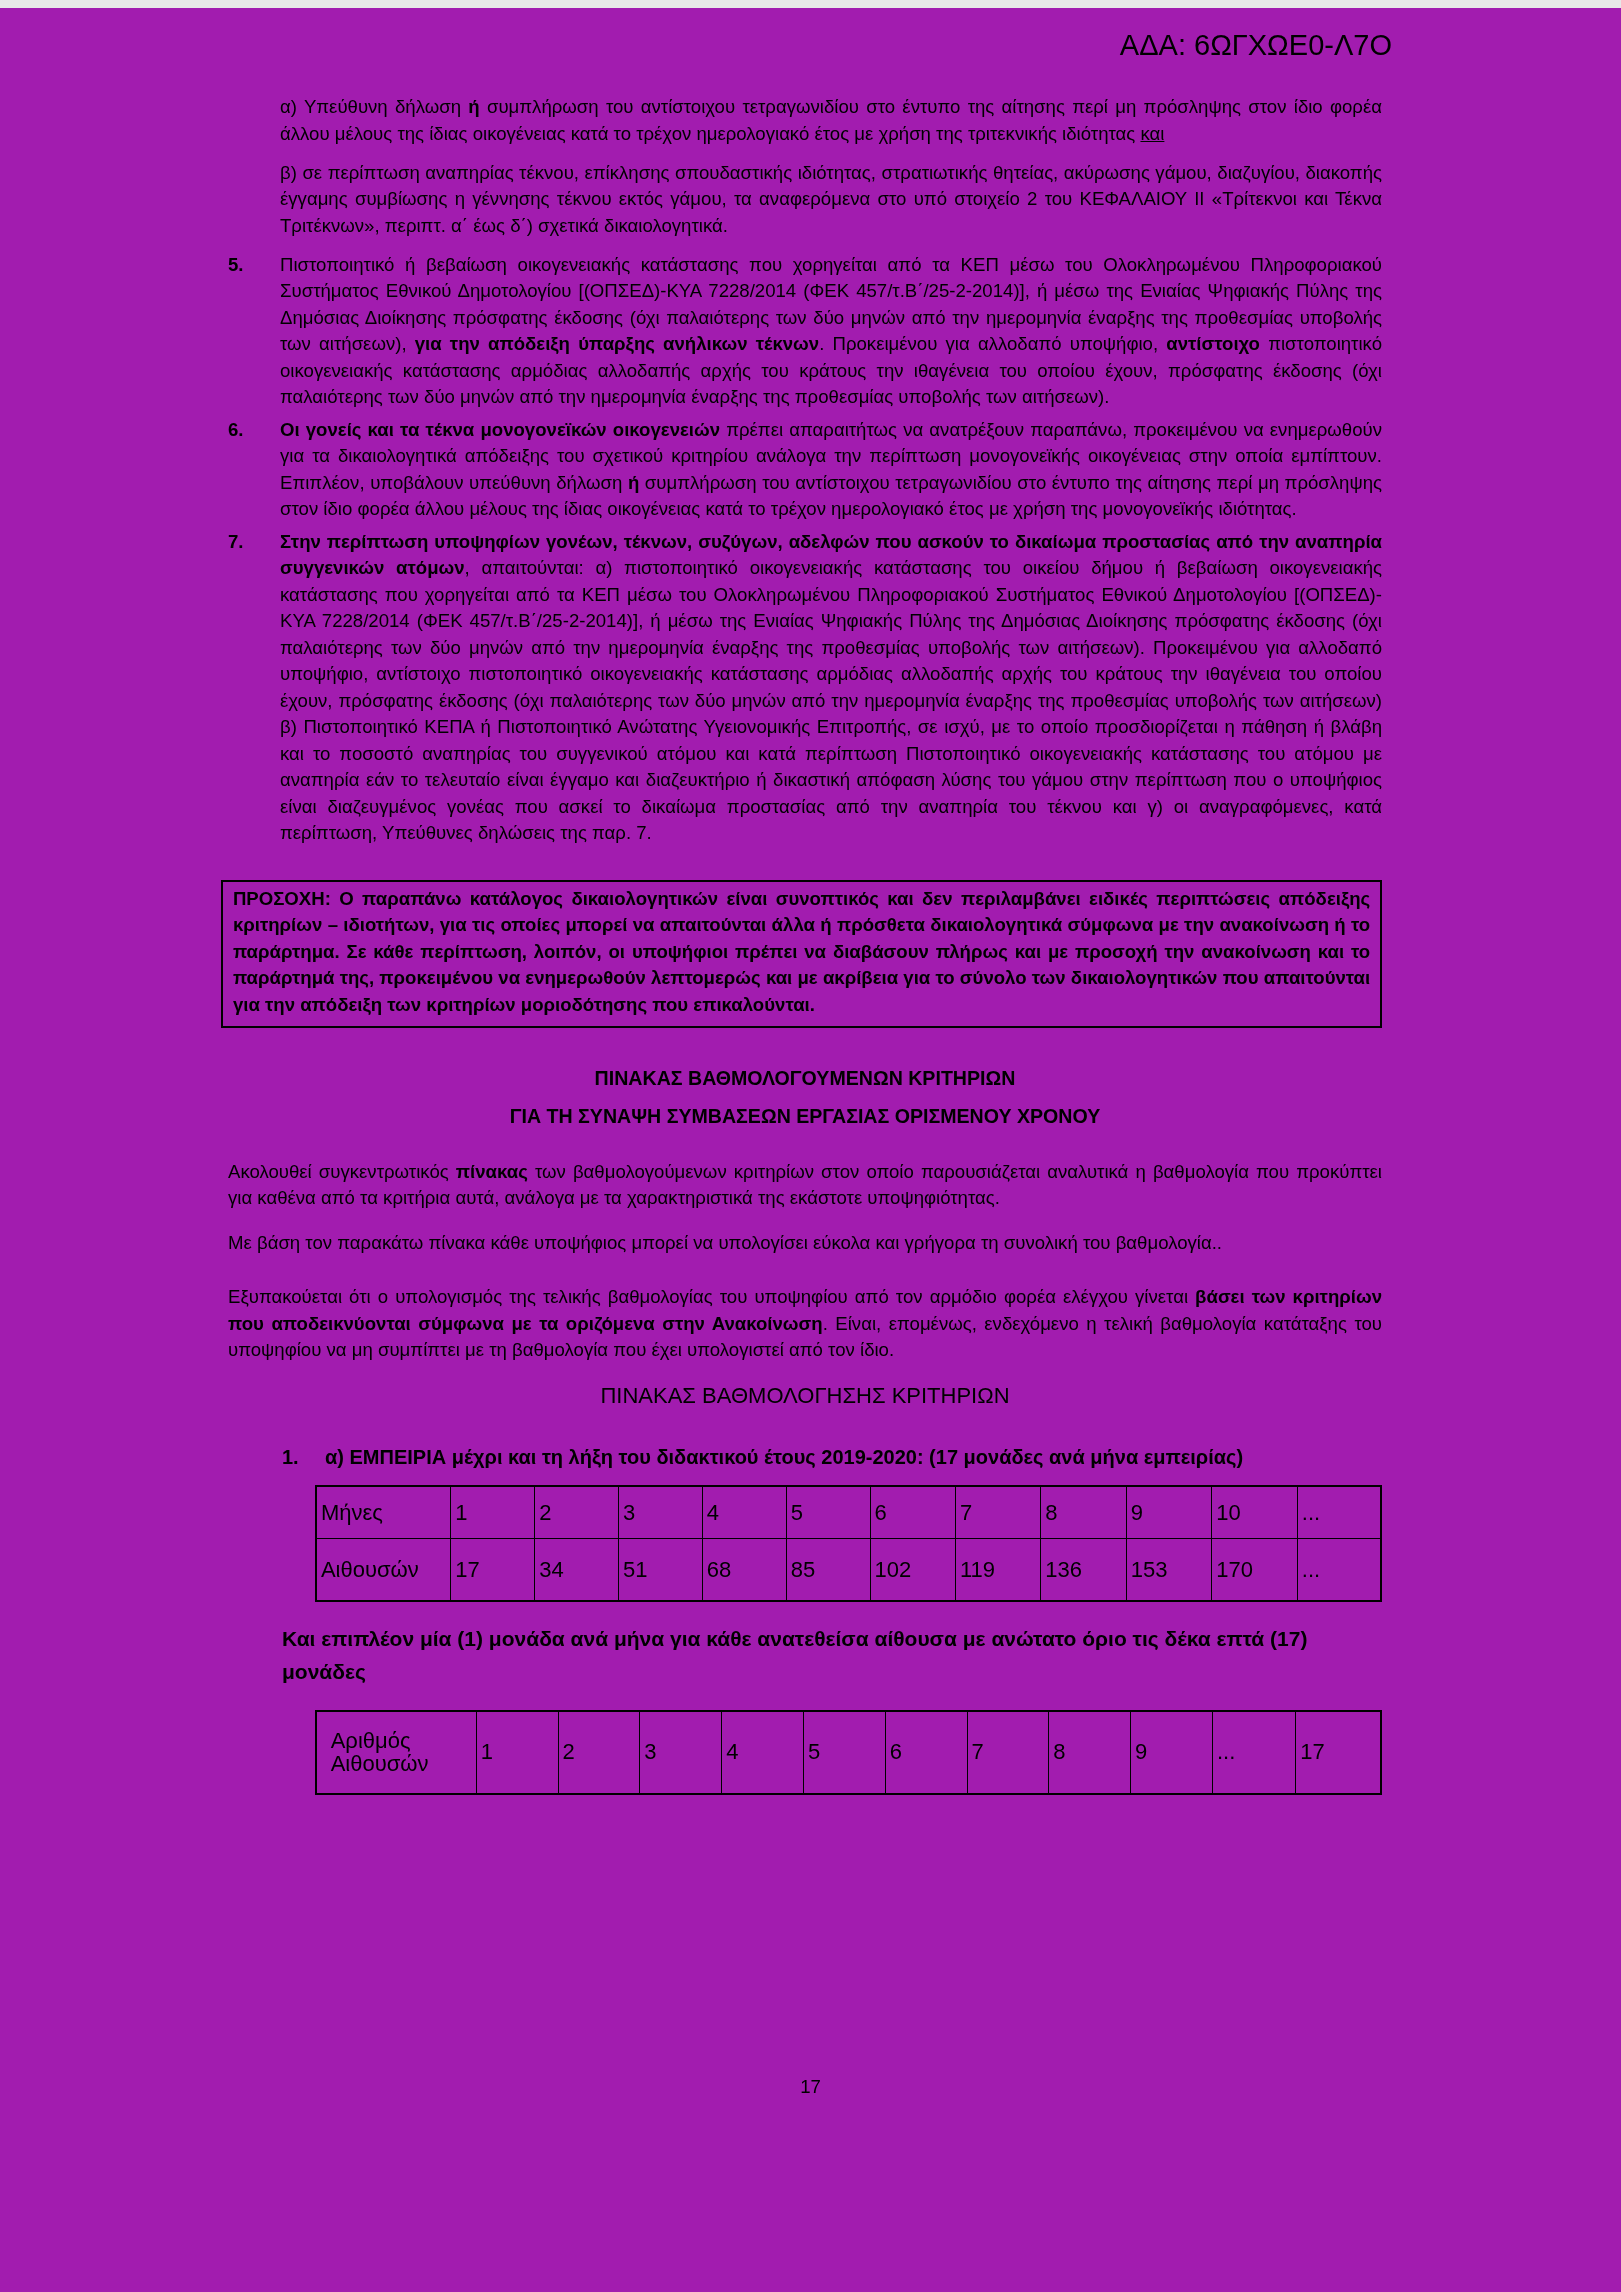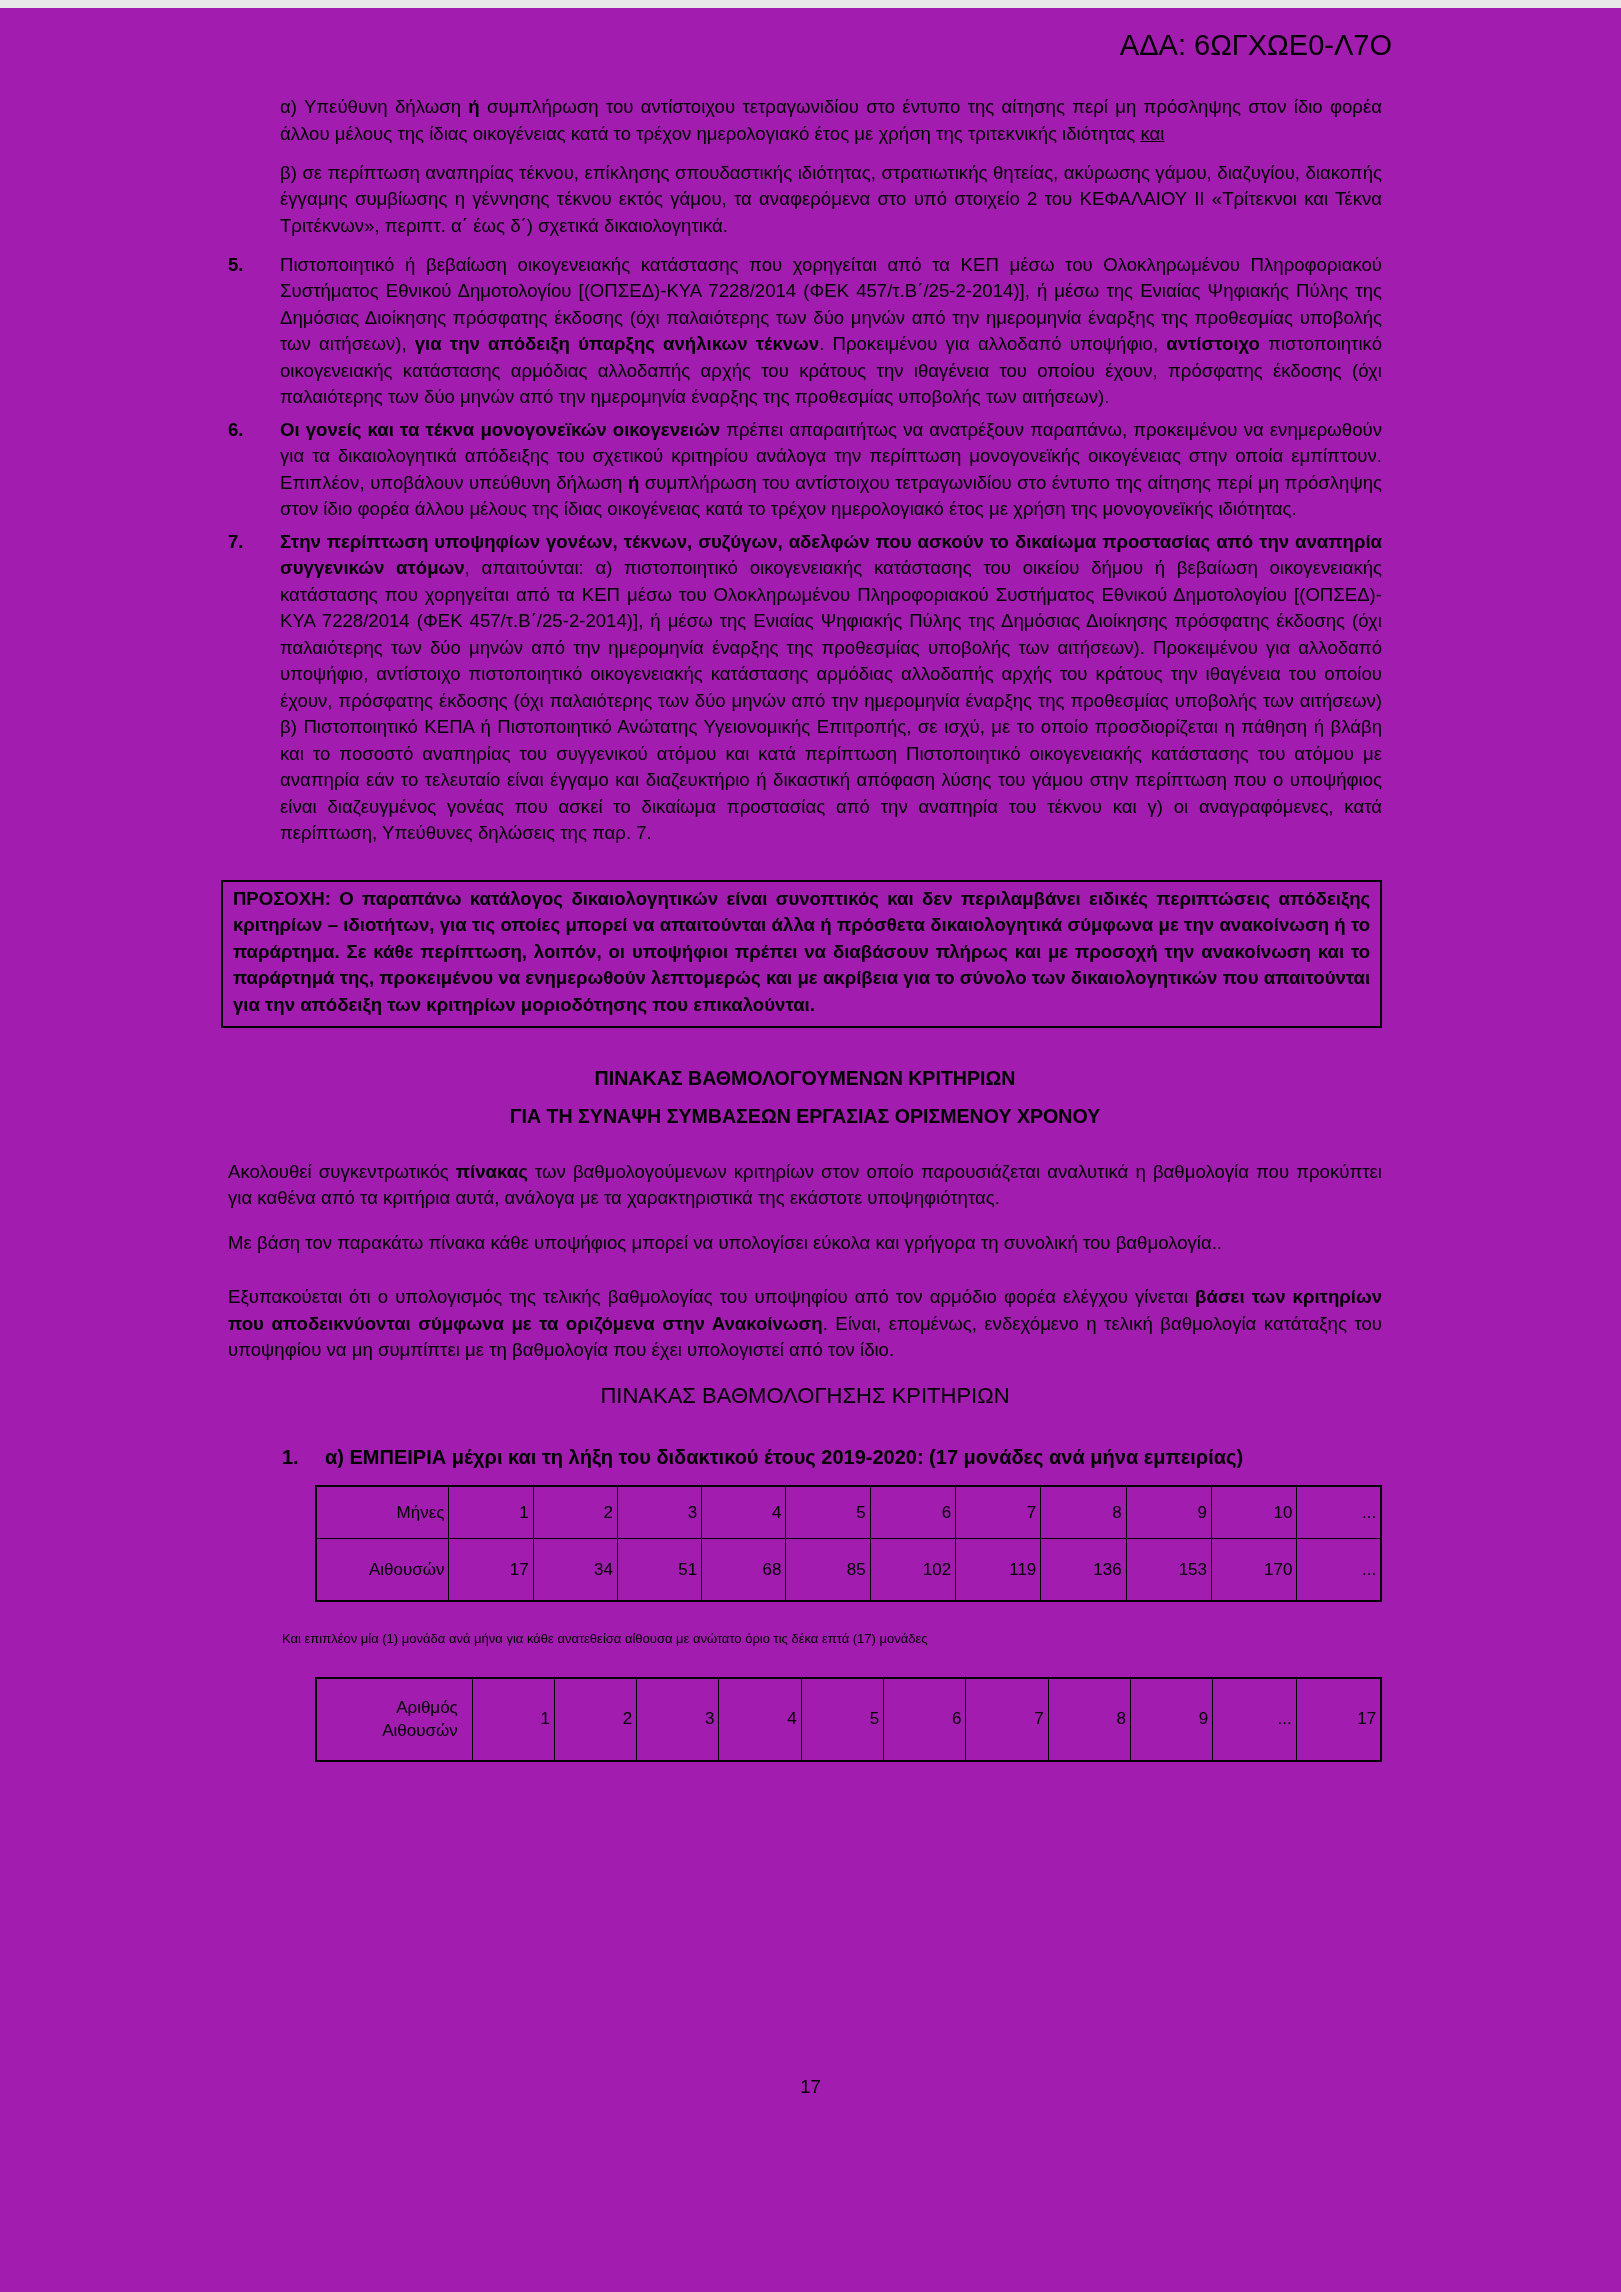--- a/index.html
+++ b/index.html
@@ -28,29 +28,29 @@
   .h2 { margin-top:11.8px; }
   .h-score { text-align:center; font-weight:normal; font-size:22px; line-height:27.4px; margin-top:7.8px; }
   .p1 { margin-top:29px; text-align:justify; }
   .p2 { margin-top:13.7px; text-align:justify; }
   .p3 { margin-top:27.4px; text-align:justify; }
   .crit { display:flex; font-weight:bold; font-size:20px; line-height:29px; margin:33px 0 0 54px; }
   .crit .num { width:43px; flex-shrink:0; }
   .crit .body { flex:1; }
   table.tbl { border-collapse:collapse; margin-left:87px; border:2px solid #000; }
   table.tbl td {
-    border:1.5px solid #000; text-align:right; vertical-align:middle;
-    font-size:17px; padding:0 3.9px;
+    border:1.5px solid #000; text-align:left; vertical-align:middle;
+    font-size:22px; padding:0 3.9px;
   }
   .tbl1 { margin-top:13.7px; }
   .tbl1 td { width:83px; }
   .tbl1 td.c0 { width:130px; }
   .tbl1 tr.r1 td { height:51px; }
   .tbl1 tr.r2 td { height:61px; }
-  .note { font-weight:normal; font-size:13px; line-height:33px; margin:19.6px 0 0 54px; width:1098px; }
+  .note { font-weight:bold; font-size:21px; line-height:33px; margin:19.6px 0 0 54px; width:1098px; }
   .tbl2 { margin-top:21.6px; }
   .tbl2 td { width:92px; height:81px; }
   .tbl2 td.c0 { width:142px; line-height:23.5px; padding:0 13.7px; }
   .pagenum { position:absolute; top:2066px; left:0; right:0; text-align:center; font-size:18.6px; }
 </style>
 </head>
 <body>
 
 <div class="page">
 

